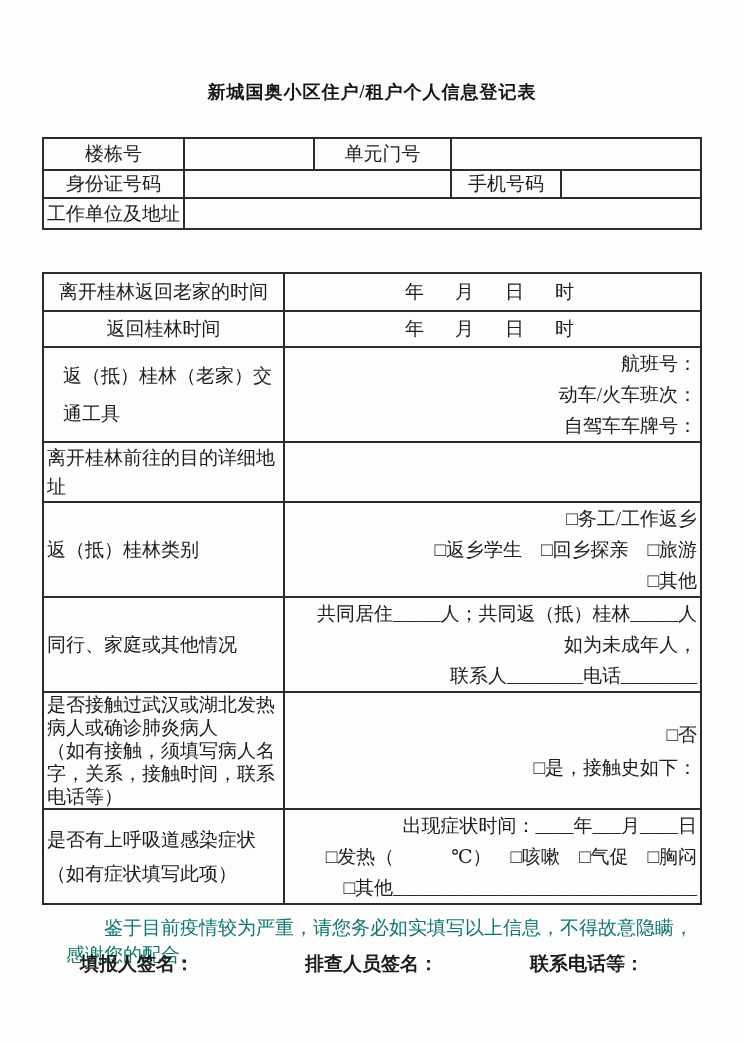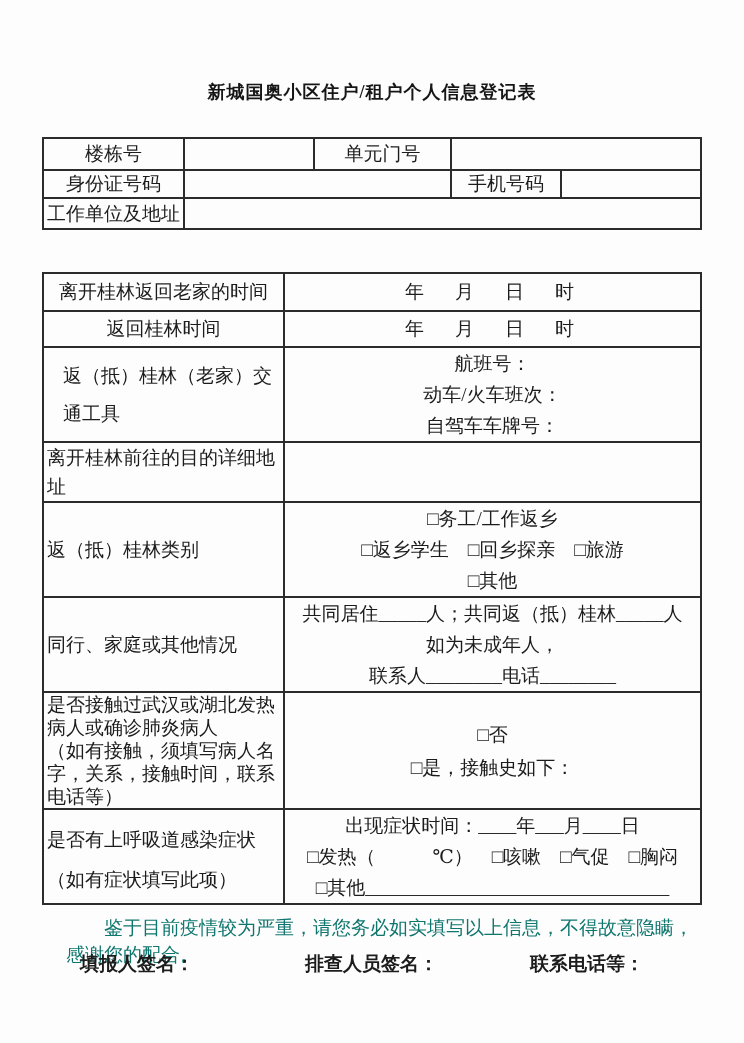--- a/index.html
+++ b/index.html
@@ -26,27 +26,27 @@
     border:2px solid #2c2c2c;
     padding:0 3px;
     overflow:hidden;
     vertical-align:middle;
   }
   .t1{top:137px;width:658px;}
   .t2{top:272px;width:658px;}
   td.lbl{text-align:center;}
   td.lbl-left{text-align:left;padding-left:4px;}
   td.val{text-align:left;}
-  td.content{text-align:center;padding-left:8px;margin-left:33px;}
+  td.content{text-align:right;padding-left:8px;margin-left:33px;}
   td.center-val{text-align:center;letter-spacing:6px;margin-left:12px;}
   .ln{line-height:31px;}
   .lh38{line-height:38px;margin-left:16px;}
   .lh29{line-height:29px;font-family:Liberation Serif, serif;}
   .lh23{line-height:23px;}
-  .lh34{line-height:34px;margin-top:6px;}
+  .lh34{line-height:34px;}
   td.top-align{vertical-align:top;padding-top:5px;}
   .ln-sp{line-height:33px;}
   .notice{
     position:absolute;top:895px;left:66px;width:640px;
     font-size:19px;line-height:27px;text-indent:2em;color:#0f766e;
   }
   .signatures{
     position:absolute;top:951px;left:42px;width:680px;height:30px;
     font-size:19px;
   }

